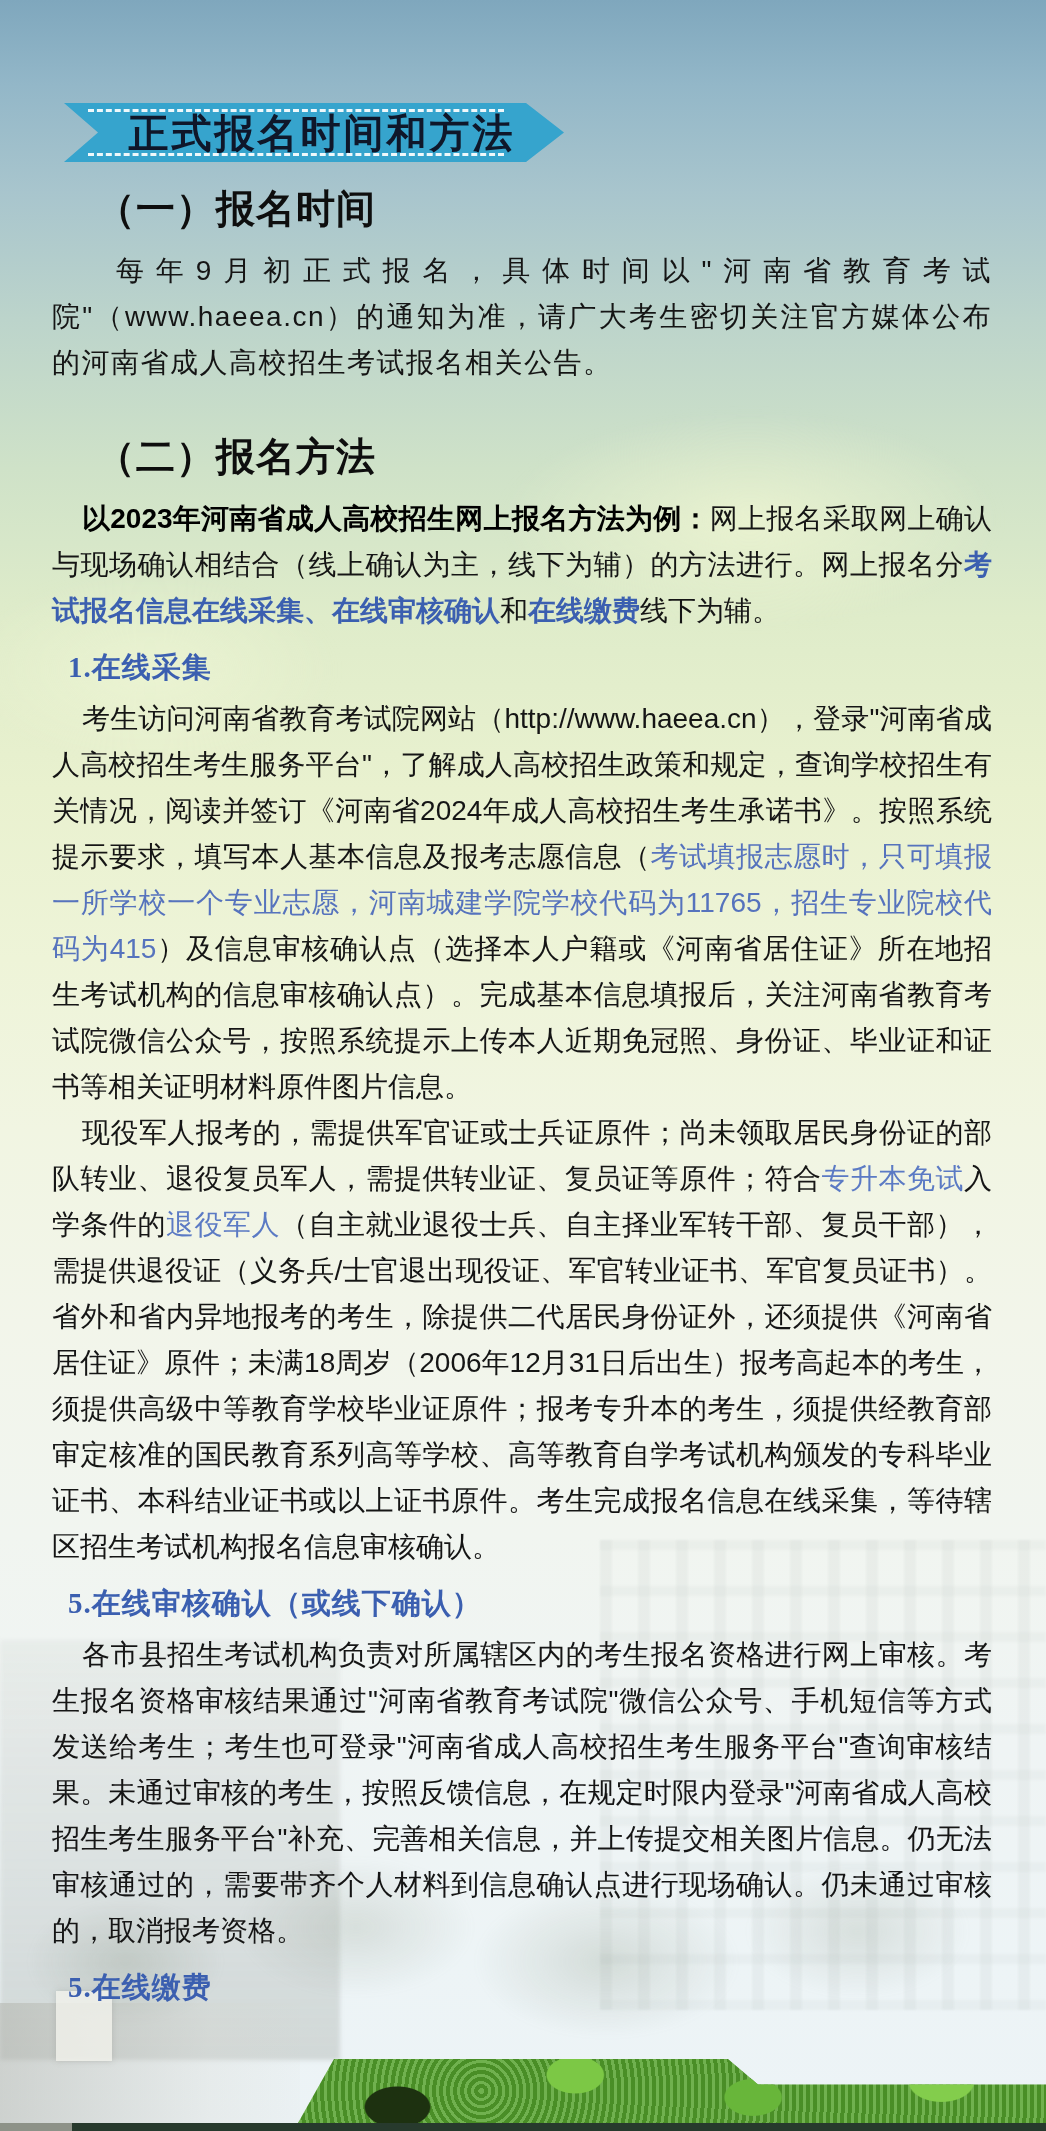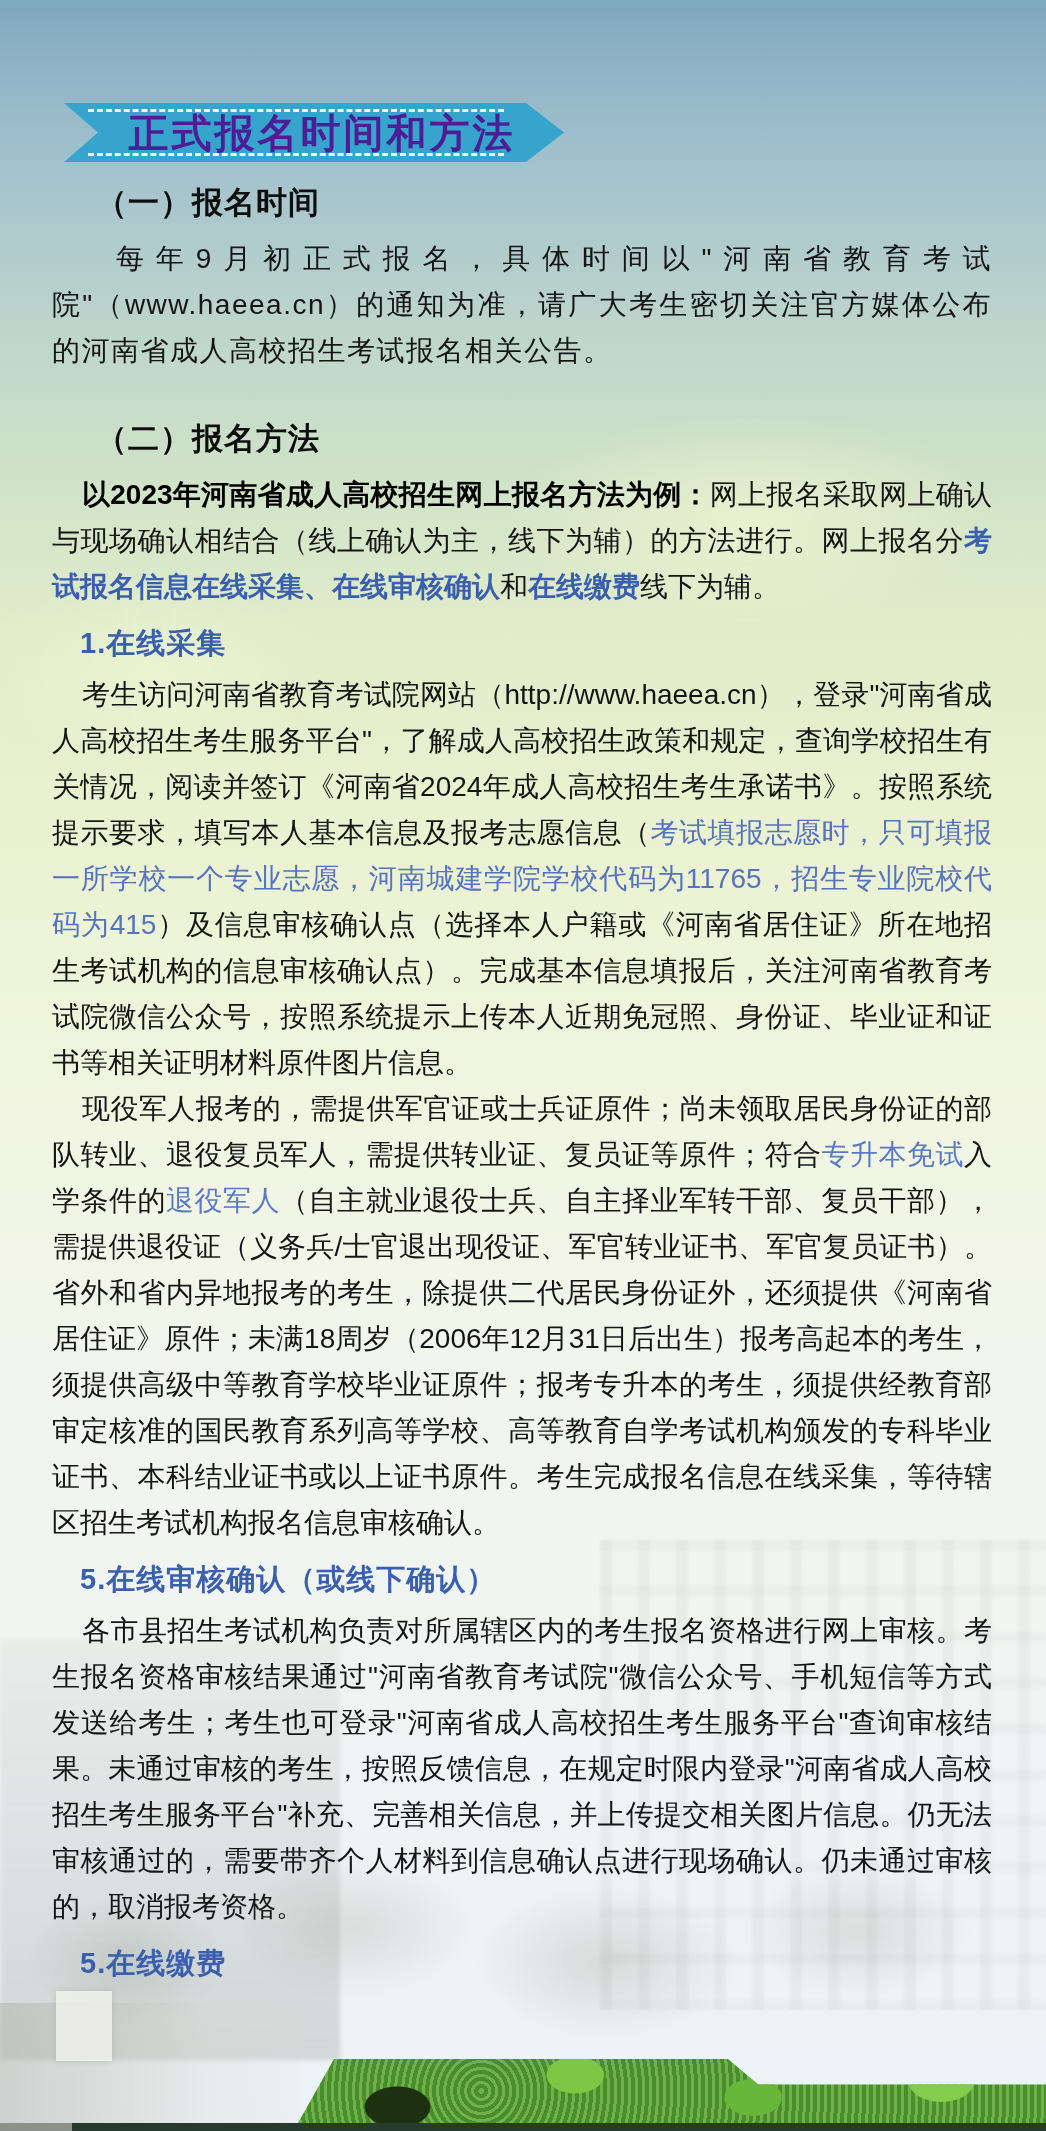--- a/index.html
+++ b/index.html
@@ -81,42 +81,42 @@
   }
   .banner::before, .banner::after {
     content:""; position:absolute; left:24px; right:60px;
     border-top:3px dashed rgba(255,255,255,.92);
   }
   .banner::before { top:6px; }
   .banner::after  { bottom:6px; }
   .banner-title {
     position:absolute; left:58px; top:0; width:400px; height:59px;
     line-height:60px; text-align:center;
-    font-size:40px; font-weight:bold; color:#4c1d95; letter-spacing:3px;
+    font-size:40px; font-weight:bold; color:#0f172a; letter-spacing:3px;
     white-space:nowrap;
   }
 
   
   .content {
     position:absolute; left:52px; top:182px; width:940px;
     color:#151515;
   }
   .content p {
     margin:0; font-size:28px; line-height:46px;
     text-align:justify; text-indent:30px;
   }
   p.spread { text-indent:64px; letter-spacing:1.5px; }
   h2.sec {
-    margin:0 0 12px 44px; font-size:31px; font-weight:bold;
+    margin:0 0 12px 44px; font-size:39px; font-weight:bold;
     color:#0e0e0e; letter-spacing:1px;
   }
   h2.sec.later { margin-top:44px; }
   h3.step {
-    margin:14px 0 8px 28px; font-size:29px; font-weight:bold;
-    color:#3b5fb0; letter-spacing:1px;
+    margin:14px 0 8px 16px; font-size:29px; font-weight:bold;
+    color:#3b5fb0; letter-spacing:1px;font-family:Liberation Serif, serif;
   }
   .lead   { font-weight:bold; color:#000000; }
   .hlbold { font-weight:bold; color:#3b5fb0; }
   .hl     { color:#5673bd; }
   .lk     { color:#5b7ac4; }
 </style>
 </head>
 <body>
 
 <div class="poster">

